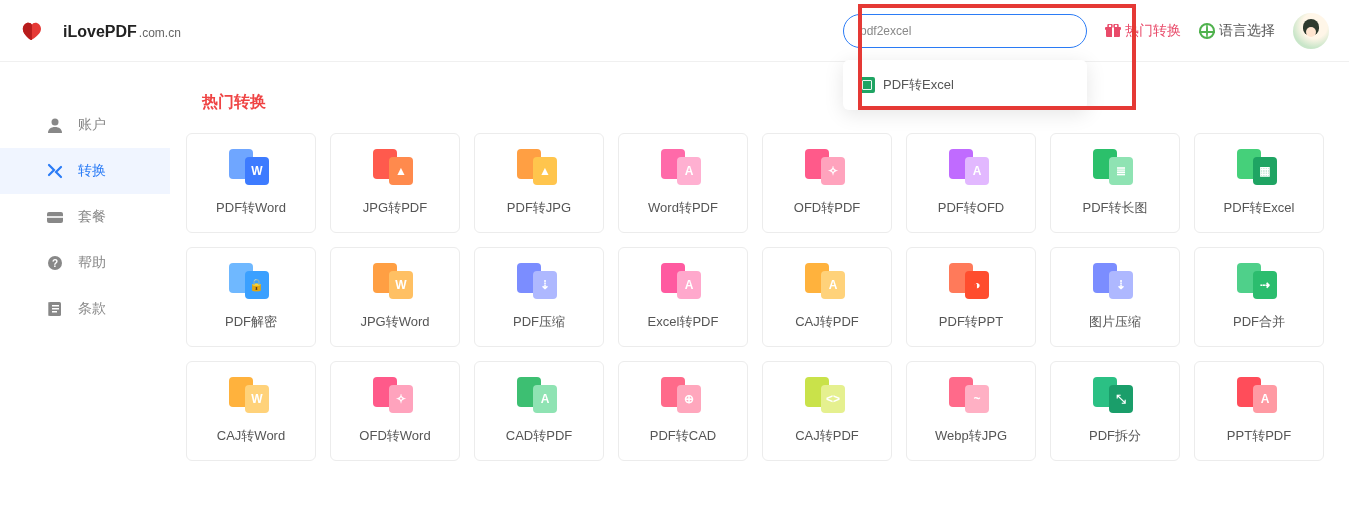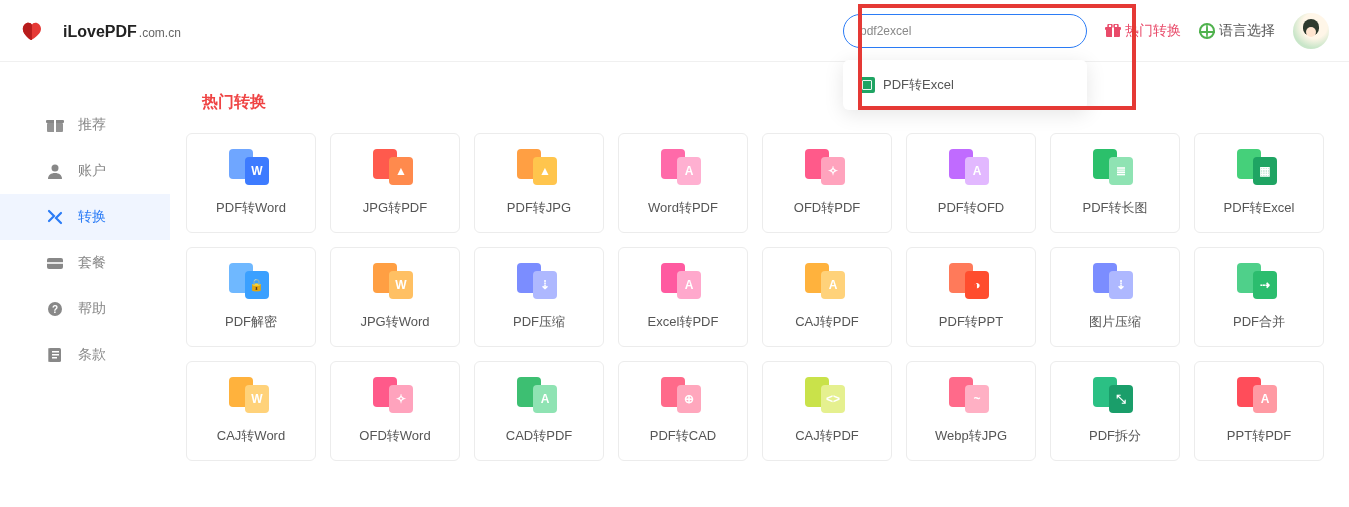--- a/index.html
+++ b/index.html
@@ -244,30 +244,20 @@
   </div>
 </div>
 
 <div class="annot-box"></div>
 
 <div class="page">
   <div class="sidebar" id="sidebar">
       <div class="nav-item">
         <span class="nav-ic">
           <svg width="18" height="16" viewBox="0 0 18 16">
-            <rect x="1" y="6" width="16" height="9" rx="1" fill="currentColor" opacity=".9"></rect>
-            <rect x="0" y="3" width="18" height="3" rx="1" fill="currentColor"></rect>
-            <rect x="8" y="3" width="2" height="12" fill="#fff"></rect>
-          </svg>
-        </span>
-        <span>推荐</span>
-      </div>
-      <div class="nav-item">
-        <span class="nav-ic">
-          <svg width="18" height="16" viewBox="0 0 18 16">
             <circle cx="9" cy="5" r="3.5" fill="currentColor"></circle>
             <path d="M2 16c0-4 3-6 7-6s7 2 7 6z" fill="currentColor"></path>
           </svg>
         </span>
         <span>账户</span>
       </div>
       <div class="nav-item active">
         <span class="nav-ic">
           <svg width="18" height="16" viewBox="0 0 18 16">
             <path d="M3 2 L8 7 L3 12" stroke="currentColor" stroke-width="2.2" fill="none" stroke-linecap="round"></path>

